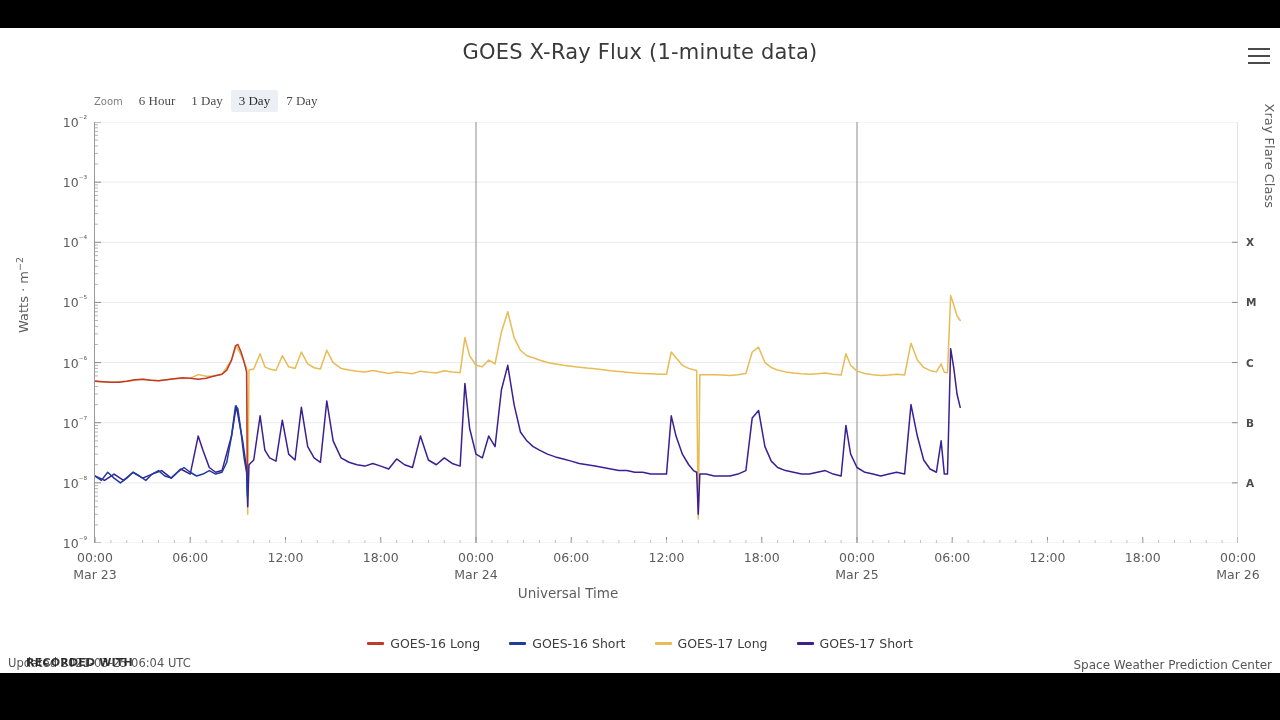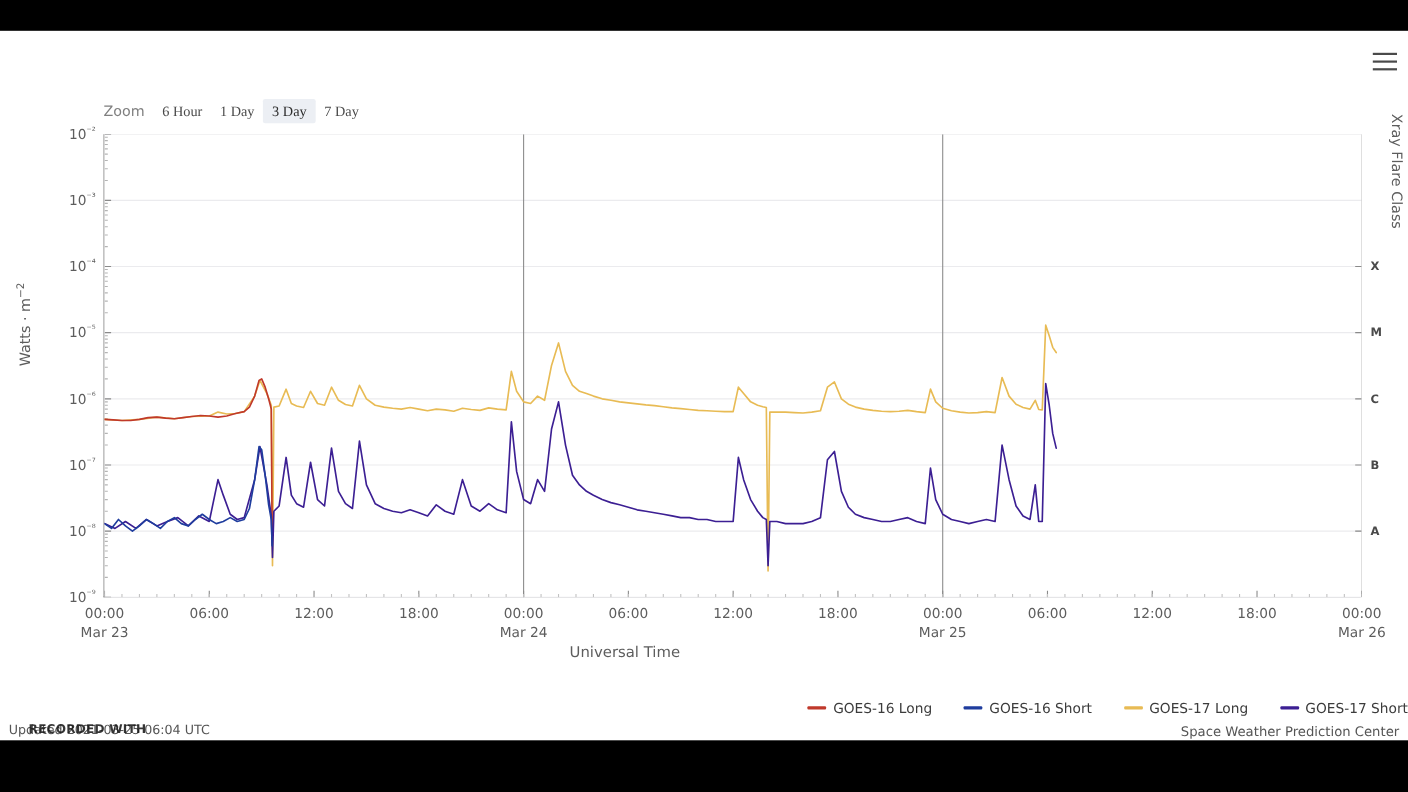--- a/index.html
+++ b/index.html
@@ -34,21 +34,21 @@
     cursor: pointer;
   }
   .menu-icon span { display:block; height: 2px; background: #4a4a4a; width: 100%; }
 
   
   .zoom-row {
     position: absolute; left: 94px; top: 62px;
     display: flex; align-items: center; gap: 0px;
     font-size: 11.5px; color: #6a6a6a;
   }
-  .zoom-label { margin-right: 8px; color: #808080; font-size: 13px; }
+  .zoom-label { margin-right: 8px; color: #808080; font-size: 10px; }
   .zoom-btn {
     padding: 3px 8px; color: #4a4a4a; font-size: 13px;
     background: transparent; border: none; cursor: pointer;
     font-family: Liberation Serif, serif;
   }
   .zoom-btn.active { background: #eceff4; color: #2c2c2c; border-radius: 2px; }
 
   
   .plot {
     position: absolute;
@@ -103,21 +103,21 @@
   .xtick .d { color: #5d5d5d; text-align: right; }
 
   .x-axis-title {
     position: absolute; left: 0; top: 557px; width: 1136px;
     text-align: center; font-size: 13.5px; color: #5d5d5d;
   }
 
   
   .legend {
     position: absolute; left: 0; top: 608px; width: 1280px;
-    display: flex; justify-content: flex-end; align-items: center; gap: 29px;
+    display: flex; justify-content: center; align-items: center; gap: 29px;
   }
   .legend-item { display: flex; align-items: center; gap: 6px; cursor: pointer; }
   .legend-swatch { display: block; width: 17px; height: 3px; border-radius: 1px; }
   .legend-text { font-size: 12.5px; color: #3c3c3c; }
 
   
   .footer-left {
     position: absolute; left: 8px; top: 628px;
     font-size: 11.5px; color: #555; white-space: nowrap;
   }
@@ -150,20 +150,21 @@
   .som-dot i { display:block; width:11px; height:11px; border-radius:50%; background:#6fc4ea; }
 </style>
 </head>
 <body>
 
 <div id="root">
   <div class="bar-top"></div>
 
   <div class="page">
 
+    <div class="chart-title">GOES X-Ray Flux (1-minute data)</div>
 
     <div class="menu-icon">
       <span></span>
       <span></span>
       <span></span>
     </div>
 
     <div class="zoom-row">
       <span class="zoom-label">Zoom</span>
       <button class="zoom-btn">6 Hour</button>

